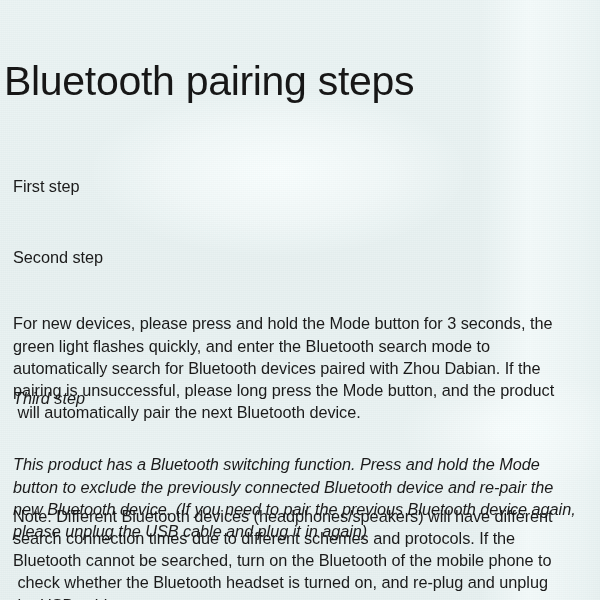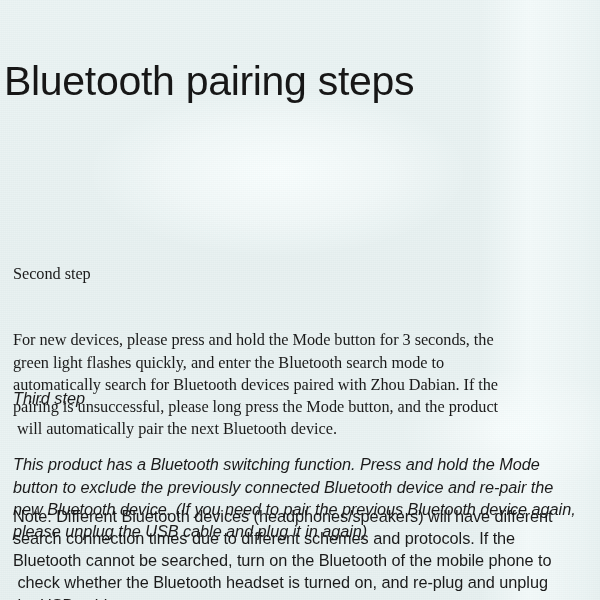--- a/index.html
+++ b/index.html
@@ -80,36 +80,37 @@
 
   .step-heading {
     display: block;
   }
 
   .step-body {
     display: block;
   }
 
   #step-1  { top: 131px; }
-  #step-2  { top: 219px; font-family: Liberation Serif, serif; }
+  #step-2  { top: 202px; }
   #step-3  { top: 343px; font-style: italic; }
   #note    { top: 461px; }
 </style>
 </head>
 <body>
 
 <div id="infographic">
 
   <div id="grain"></div>
 
   <div id="content">
 
     <div class="title">Bluetooth pairing steps</div>
 
     <div class="body-block" id="step-1">
+      <span class="step-heading">First step</span>
     </div>
 
     <div class="body-block" id="step-2">
       <span class="step-heading">Second step</span>
       <span class="step-body">For new devices, please press and hold the Mode button for 3 seconds, the
 green light flashes quickly, and enter the Bluetooth search mode to
 automatically search for Bluetooth devices paired with Zhou Dabian. If the
 pairing is unsuccessful, please long press the Mode button, and the product
  will automatically pair the next Bluetooth device.</span>
     </div>

